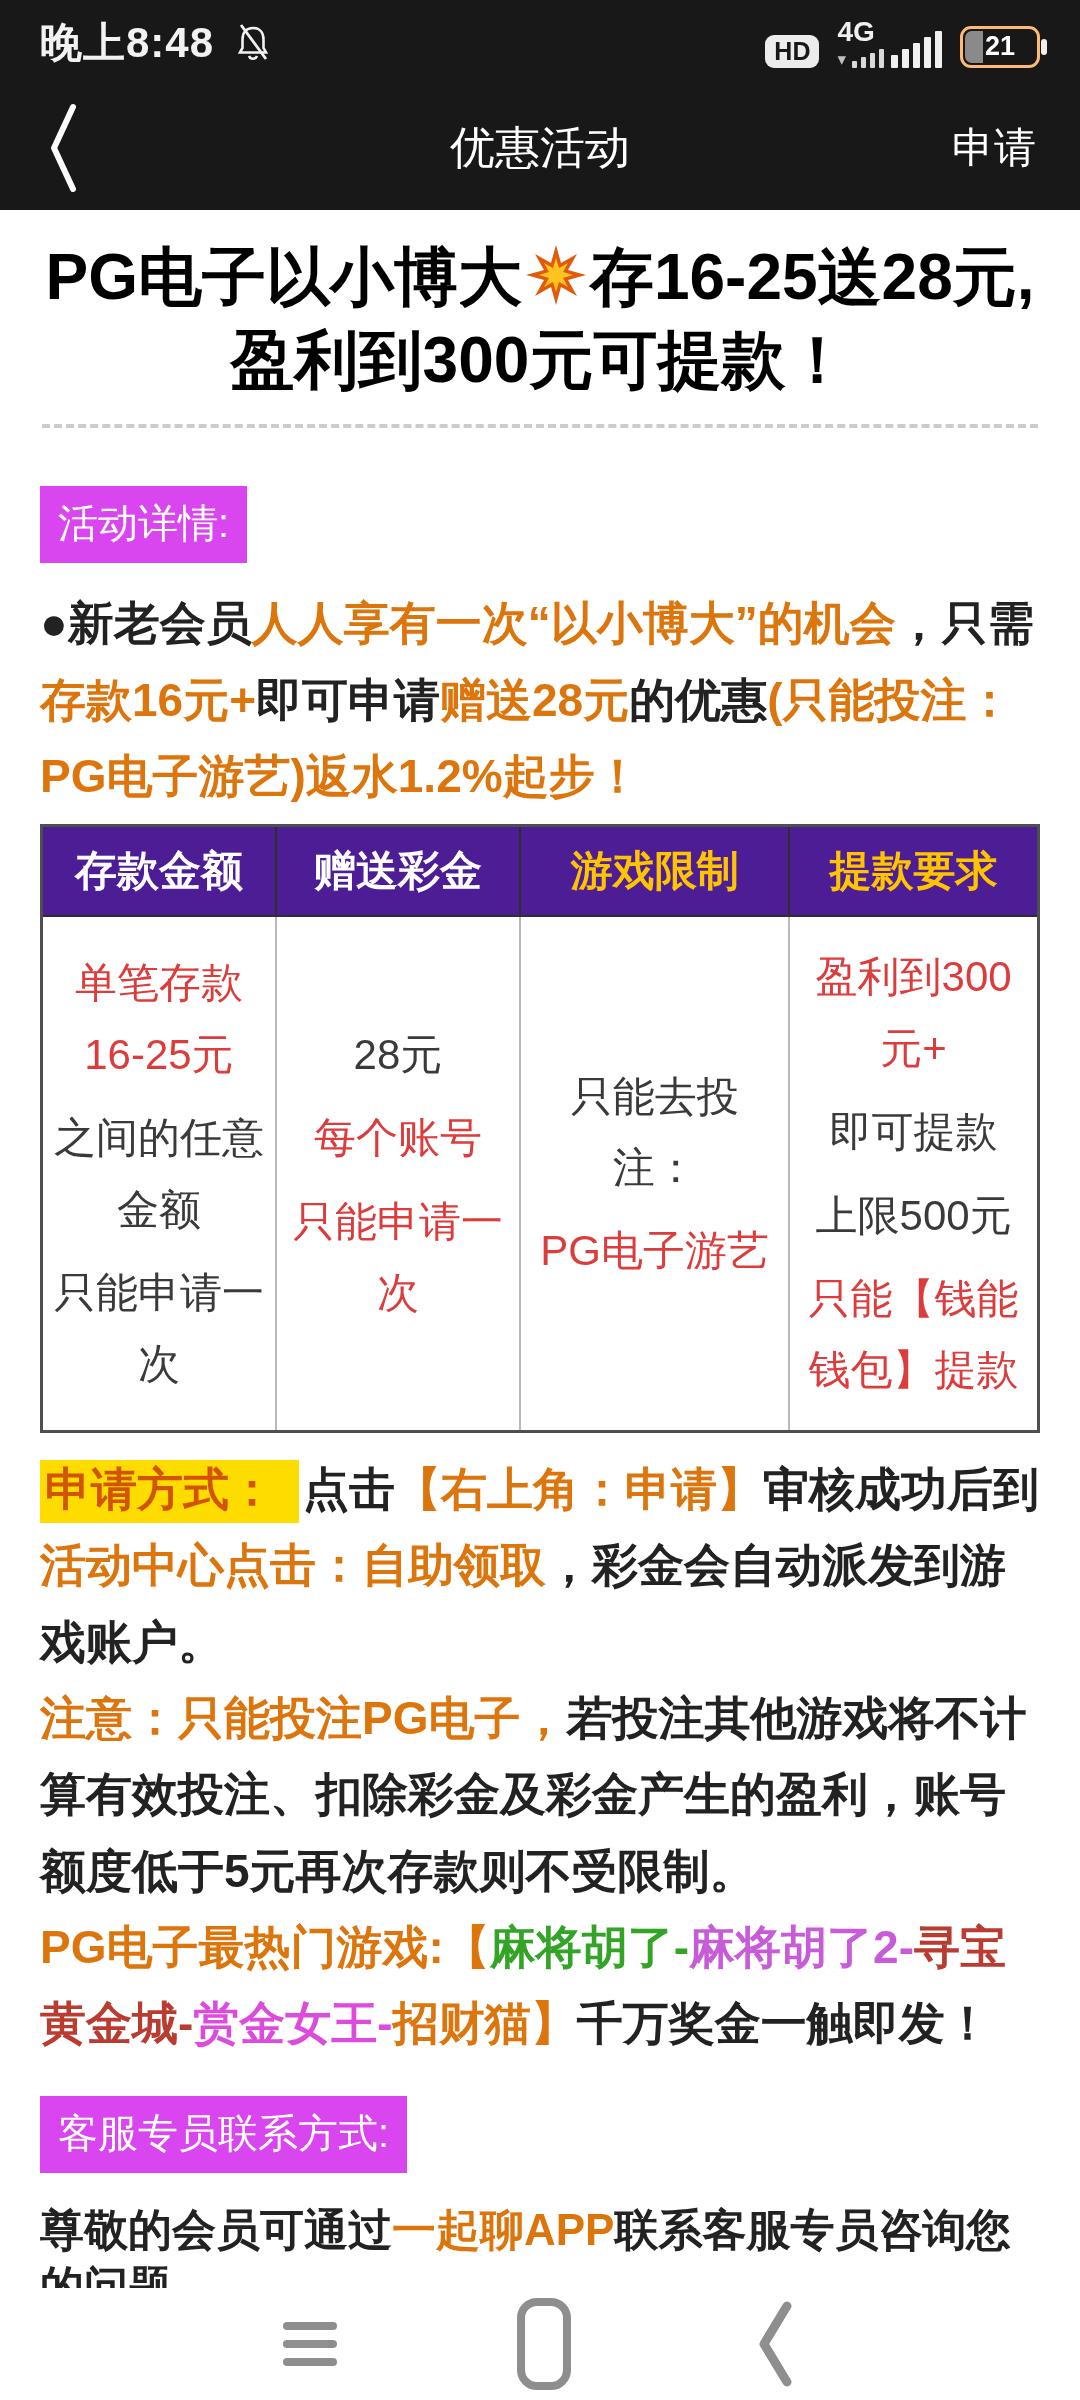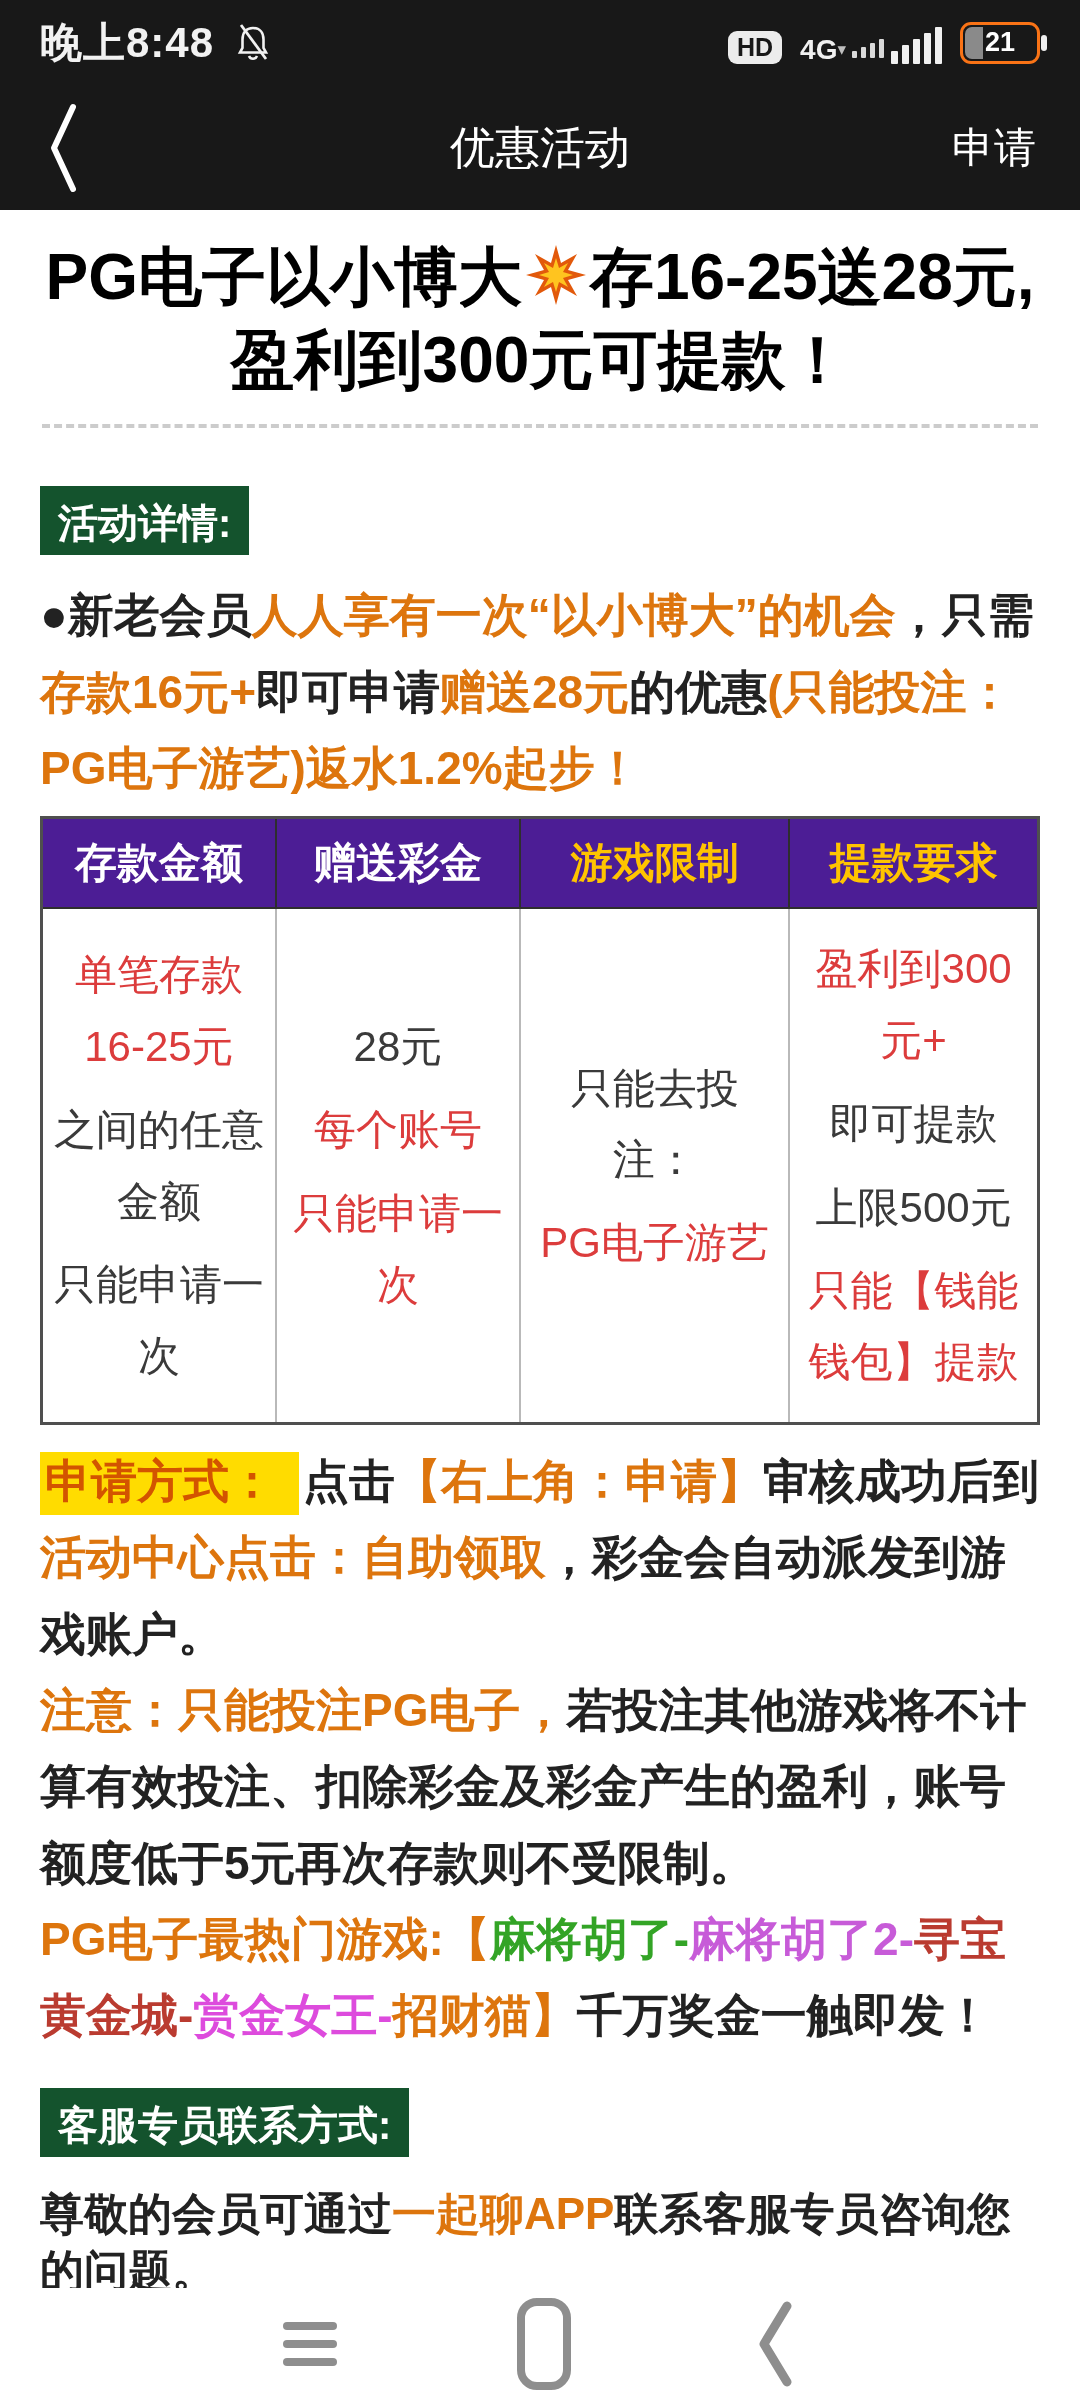--- a/index.html
+++ b/index.html
@@ -6,46 +6,46 @@
   body{margin:0;background:#000;font-family:"Liberation Sans",sans-serif}
   .screen{position:relative;width:1080px;height:2400px;background:#fff;overflow:hidden;margin:0 auto}
 
   
   .statusbar{height:85px;background:#181818;color:#F2F2F2;display:flex;align-items:center;justify-content:space-between;padding:0 40px}
   .sb-left{display:flex;align-items:center;gap:21px}
   .sb-time{font-size:42px;font-weight:700;letter-spacing:1px}
   .sb-right{display:flex;align-items:flex-end;gap:18px}
   .hd-badge{background:#ECECEC;color:#181818;font-size:25px;font-weight:700;border-radius:9px;padding:4px 9px;line-height:1}
   .net{display:flex;align-items:flex-end;gap:7px}
-  .net-col{display:flex;flex-direction:row;align-items:flex-start}
+  .net-col{display:flex;flex-direction:column;align-items:flex-start}
   .net-type{font-size:28px;font-weight:700;line-height:1;color:#F0F0F0}
   .bars{display:flex;align-items:flex-end;gap:4px}
   .bars i{display:block;background:#F0F0F0;border-radius:1px}
   .bars-small{margin-top:3px}
   .bars-small i{width:5px;background:#D9D9D9}
   .bars-small .b1{height:7px}.bars-small .b2{height:11px}.bars-small .b3{height:15px}.bars-small .b4{height:19px}
   .sim-arrow{font-size:17px;color:#BFBFBF;line-height:1;margin-right:2px}
   .bars-big i{width:7px}
   .bars-big .b1{height:13px}.bars-big .b2{height:19px}.bars-big .b3{height:25px}.bars-big .b4{height:31px}.bars-big .b5{height:37px}
-  .battery{position:relative;width:80px;height:42px;border:3px solid #f97316;border-radius:11px;display:flex;align-items:center;justify-content:center}
+  .battery{position:relative;width:80px;height:42px;border:3px solid #fdba74;border-radius:11px;display:flex;align-items:center;justify-content:center}
   .battery-fill{position:absolute;left:2px;top:2px;bottom:2px;width:24%;background:#8A8A8A;border-radius:7px 0 0 7px}
   .battery-num{position:relative;font-size:27px;font-weight:700;color:#FFF;line-height:1}
   .battery-nub{position:absolute;right:-10px;top:50%;transform:translateY(-50%);width:6px;height:16px;background:#EFEFEF;border-radius:3px}
 
   
   .navbar{position:relative;height:125px;background:#181818;color:#FFF;display:flex;align-items:center;padding:0 44px}
   .nav-title{position:absolute;left:50%;transform:translateX(-50%);font-size:45px;font-weight:400}
   .nav-apply{margin-left:auto;font-size:42px;font-weight:400;cursor:pointer}
 
   
   .content{padding:0 40px}
   h1{margin-top:26px;font-size:64px;font-weight:700;line-height:1.3;text-align:center;color:#000}
   .burst{vertical-align:-8px;margin:0 2px}
   .divider{margin:22px 2px 0;border-top:4px dashed #CCCCCC}
-  .section-label{display:inline-block;margin-top:58px;background:#14532d;color:#FFFFFF;font-size:40px;font-weight:700;padding:10px 18px 4px}
+  .section-label{display:inline-block;margin-top:58px;background:#d946ef;color:#FFFFFF;font-size:40px;font-weight:400;padding:10px 18px 12px}
   .label-contact{margin-top:34px}
   .para{margin-top:22px;font-size:46px;font-weight:600;line-height:1.66;color:#222;text-align:left}
 
   .seg-black{color:#222}
   .seg-orange{color:#DD750D}
   .seg-red{color:#DC3C3C}
   .seg-highlight{background:#FFDC00;color:#D35400;padding:3px 24px 8px 5px;margin-right:4px}
   .seg-green{color:#33A426}
   .seg-violet{color:#C75BD8}
   .seg-brick{color:#BA3B30}

